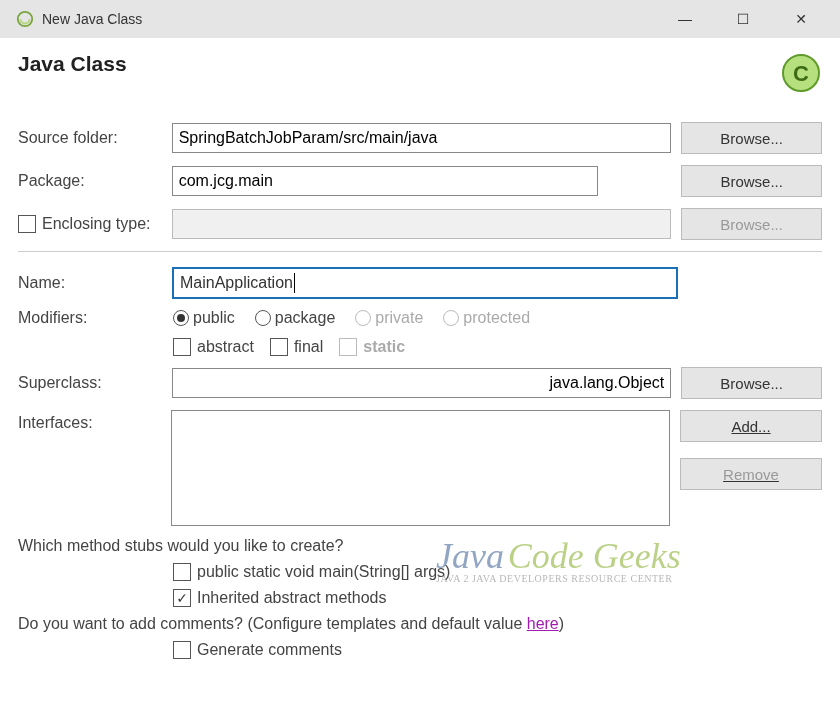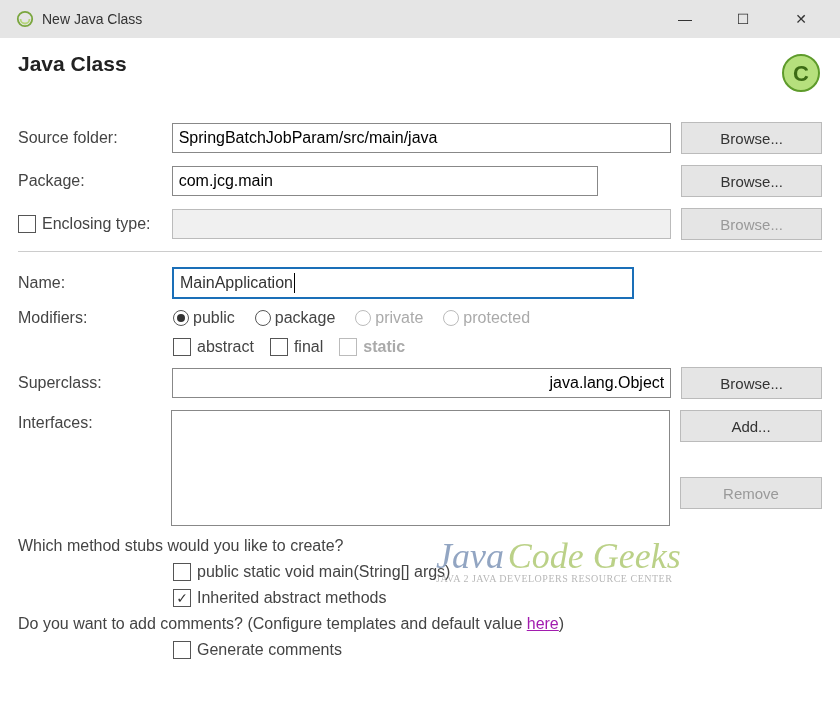--- a/index.html
+++ b/index.html
@@ -148,21 +148,21 @@
       <span>Enclosing type:</span>
     </div>
     <input class="input-text disabled" style="width: 504px;" disabled="">
     <div class="btn wide disabled">Browse...</div>
   </div>
 
   <hr class="sep">
 
   <div class="row">
     <div class="label-col">Name:</div>
-    <div class="input-text focused" style="width:460px;display:flex;align-items:center;">
+    <div class="input-text focused" style="width:504px;display:flex;align-items:center;">
       <span>MainApplication</span>
         <span class="text-cursor"></span>
     </div>
   </div>
 
   <div class="row">
     <div class="label-col">Modifiers:</div>
     <div style="display:flex;align-items:center;">
       <span class="radio checked"></span>
         <span class="rlabel">public</span>
@@ -189,21 +189,21 @@
 
   <div class="row">
     <div class="label-col">Superclass:</div>
     <input class="input-text" style="width: 504px; text-align: right;" value="java.lang.Object">
     <div class="btn wide">Browse...</div>
   </div>
 
   <div class="row" style="align-items:flex-start">
     <div class="label-col" style="padding-top:4px">Interfaces:</div>
     <div class="textarea" style="width:504px"></div>
-    <div style="display:flex;flex-direction:column;gap:35px;">
+    <div style="display:flex;flex-direction:column;gap:16px;text-decoration:underline;">
       <div class="btn wide">Add...</div>
       <div class="btn wide disabled">Remove</div>
     </div>
   </div>
 
   <div style="margin-top:4px;font-size:16px;color:#444">Which method stubs would you like to create?</div>
   <div class="stubs-indent" style="margin-top:8px">
     <div style="display:flex;align-items:center;margin-bottom:8px">
       <span class="chk"></span>
       <span class="chklabel">public static void main(String[] args)</span>

